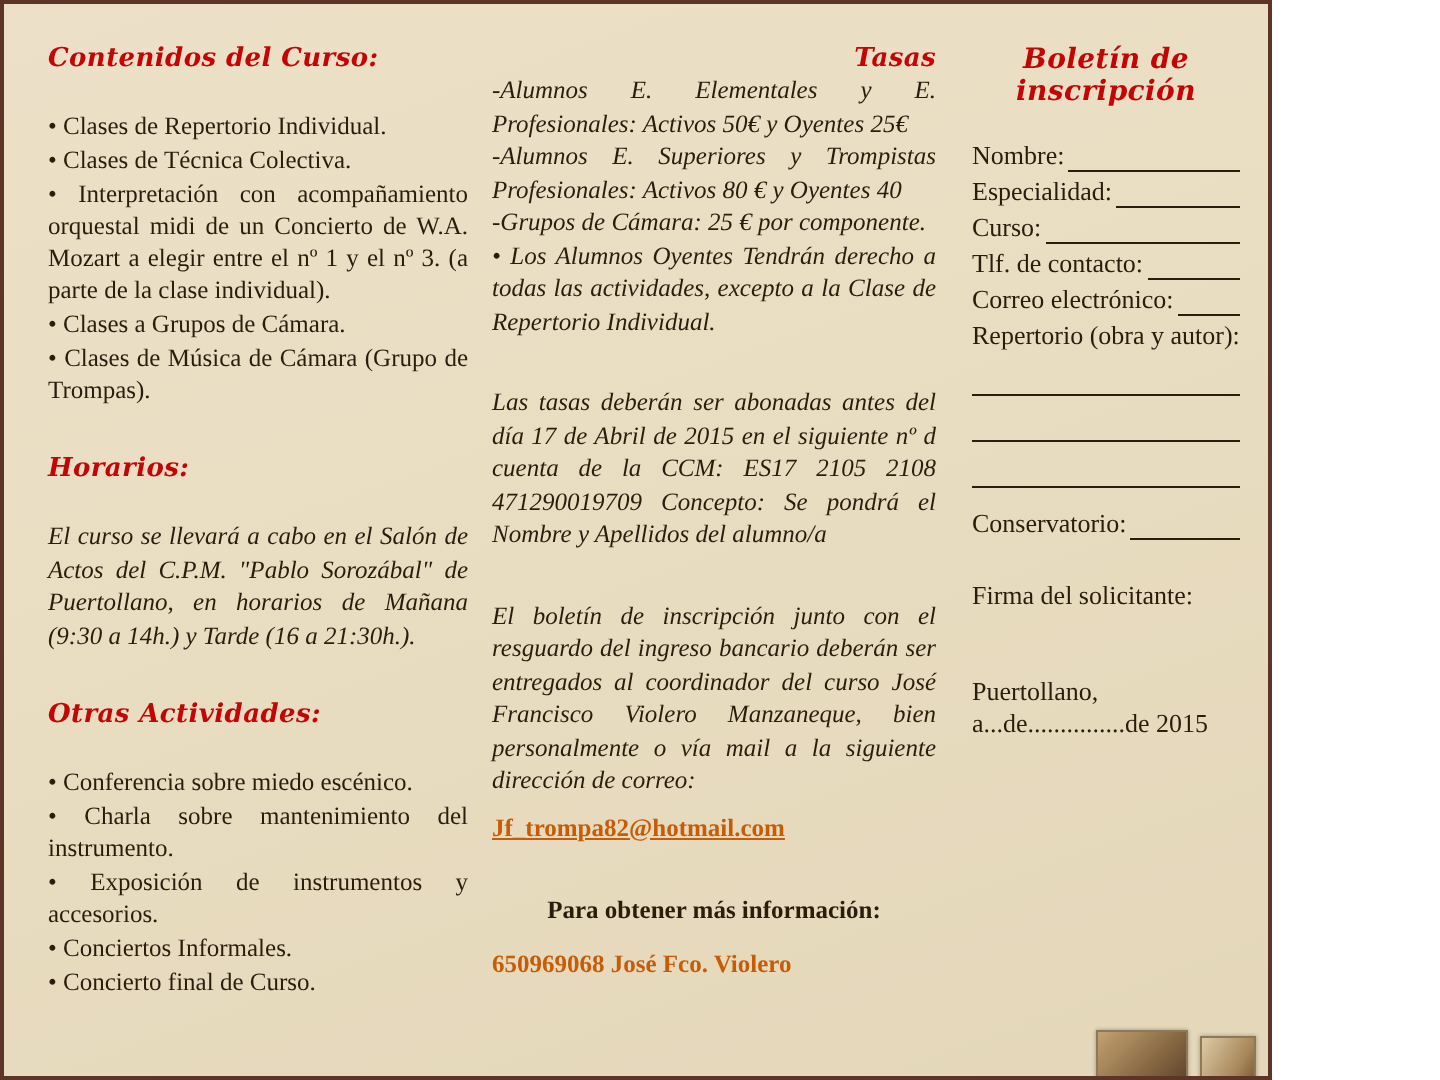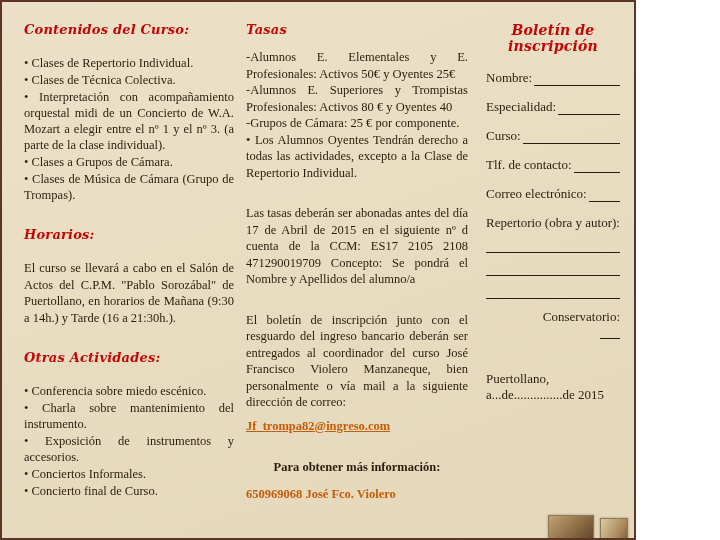--- a/index.html
+++ b/index.html
@@ -24,34 +24,35 @@
 
   .script-head {
     font-family: "DejaVu Serif", serif;
     font-style: italic;
     font-weight: bold;
     color: #c40505;
     font-size: 13px;
     margin: 0 0 18px 0;
     letter-spacing: 0.2px;
   }
-  .col-mid .script-head { text-align: left; margin-bottom: 12px; }
+  .col-mid .script-head { text-align: right; margin-bottom: 0; }
   .col-right .script-head { text-align: center; font-size: 14px; margin-bottom: 16px; }
 
   .item {
     font-size: 12.5px;
     line-height: 1.28;
     margin: 0 0 1px 0;
     text-align: justify;
   }
   .para {
     font-size: 12.5px;
     line-height: 1.32;
     margin: 0;
     text-align: justify;
+    font-style: italic;
   }
   .block { margin: 0 0 16px 0; }
   .block-gap { margin-top: 24px; }
 
   .link-line {
     margin-top: 8px;
     font-size: 12.5px;
     font-weight: bold;
   }
   .email-link {
@@ -61,37 +62,37 @@
   }
   .info-label { font-size: 12.5px; margin-top: 26px; font-weight: bold; text-align: center; }
   .info-contact { font-size: 12.5px; color: #c75c06; font-weight: bold; margin-top: 2px; }
 
   
   .field {
     display: flex;
     align-items: flex-end;
     font-size: 13px;
     line-height: 16px;
-    margin-bottom: 13px;
+    margin-bottom: 2px;
   }
   .field .label { white-space: nowrap; }
   .field .fill {
     flex: 1 1 auto;
     border-bottom: 1px solid #2b1d0e;
     height: 14px;
     margin-left: 2px;
     min-width: 20px;
   }
   .label-only { margin-bottom: 6px; }
   .line-row {
     border-bottom: 1px solid #2b1d0e;
     height: 16px;
     margin-bottom: 7px;
   }
-  .gap-sm { margin-top: 10px; flex-direction: column; }
+  .gap-sm { margin-top: 10px; }
   .gap-md { margin-top: 20px; }
   .date-line { font-size: 13px; margin-top: 32px; }
 
   
   .corner-img {
     position: absolute;
     border: 1px solid #8a7a5a;
     box-shadow: 0 0 2px rgba(60,40,20,.4);
   }
   .corner-img-1 {
@@ -142,21 +143,21 @@
       <p class="para">• Los Alumnos Oyentes Tendrán derecho a todas las actividades, excepto a la Clase de Repertorio Individual.</p>
     </div>
 
     <div class="block block-gap">
       <p class="para">Las tasas deberán ser abonadas antes del día 17 de Abril de 2015 en el siguiente nº d cuenta de la CCM: ES17 2105 2108 471290019709 Concepto: Se pondrá el Nombre y Apellidos del alumno/a</p>
     </div>
 
     <div class="block block-gap">
       <p class="para">El boletín de inscripción junto con el resguardo del ingreso bancario deberán ser entregados al coordinador del curso José Francisco Violero Manzaneque, bien personalmente o vía mail a la siguiente dirección de correo:</p>
       <div class="link-line">
-        <span class="email-link">Jf_trompa82@ingreso.com</span>
+        <span class="email-link">Jf_trompa82@hotmail.com</span>
       </div>
     </div>
 
     <p class="info-label">Para obtener más información:</p>
     <p class="info-contact">650969068 José Fco. Violero</p>
   </div>
 
   <div class="col col-right">
     <h2 class="script-head">Boletín de inscripción</h2>
 
@@ -186,20 +187,23 @@
     </div>
     <div class="line-row"></div>
     <div class="line-row"></div>
     <div class="line-row"></div>
 
     <div class="field gap-sm">
       <span class="label">Conservatorio:</span>
       <span class="fill"></span>
     </div>
 
+    <div class="field label-only gap-md">
+      <span class="label">Firma del solicitante:</span>
+    </div>
 
     <p class="date-line">Puertollano, a...de...............de 2015</p>
   </div>
 
   <div class="corner-img corner-img-1"></div>
   <div class="corner-img corner-img-2"></div>
 
 </div>
 
 </body></html>

